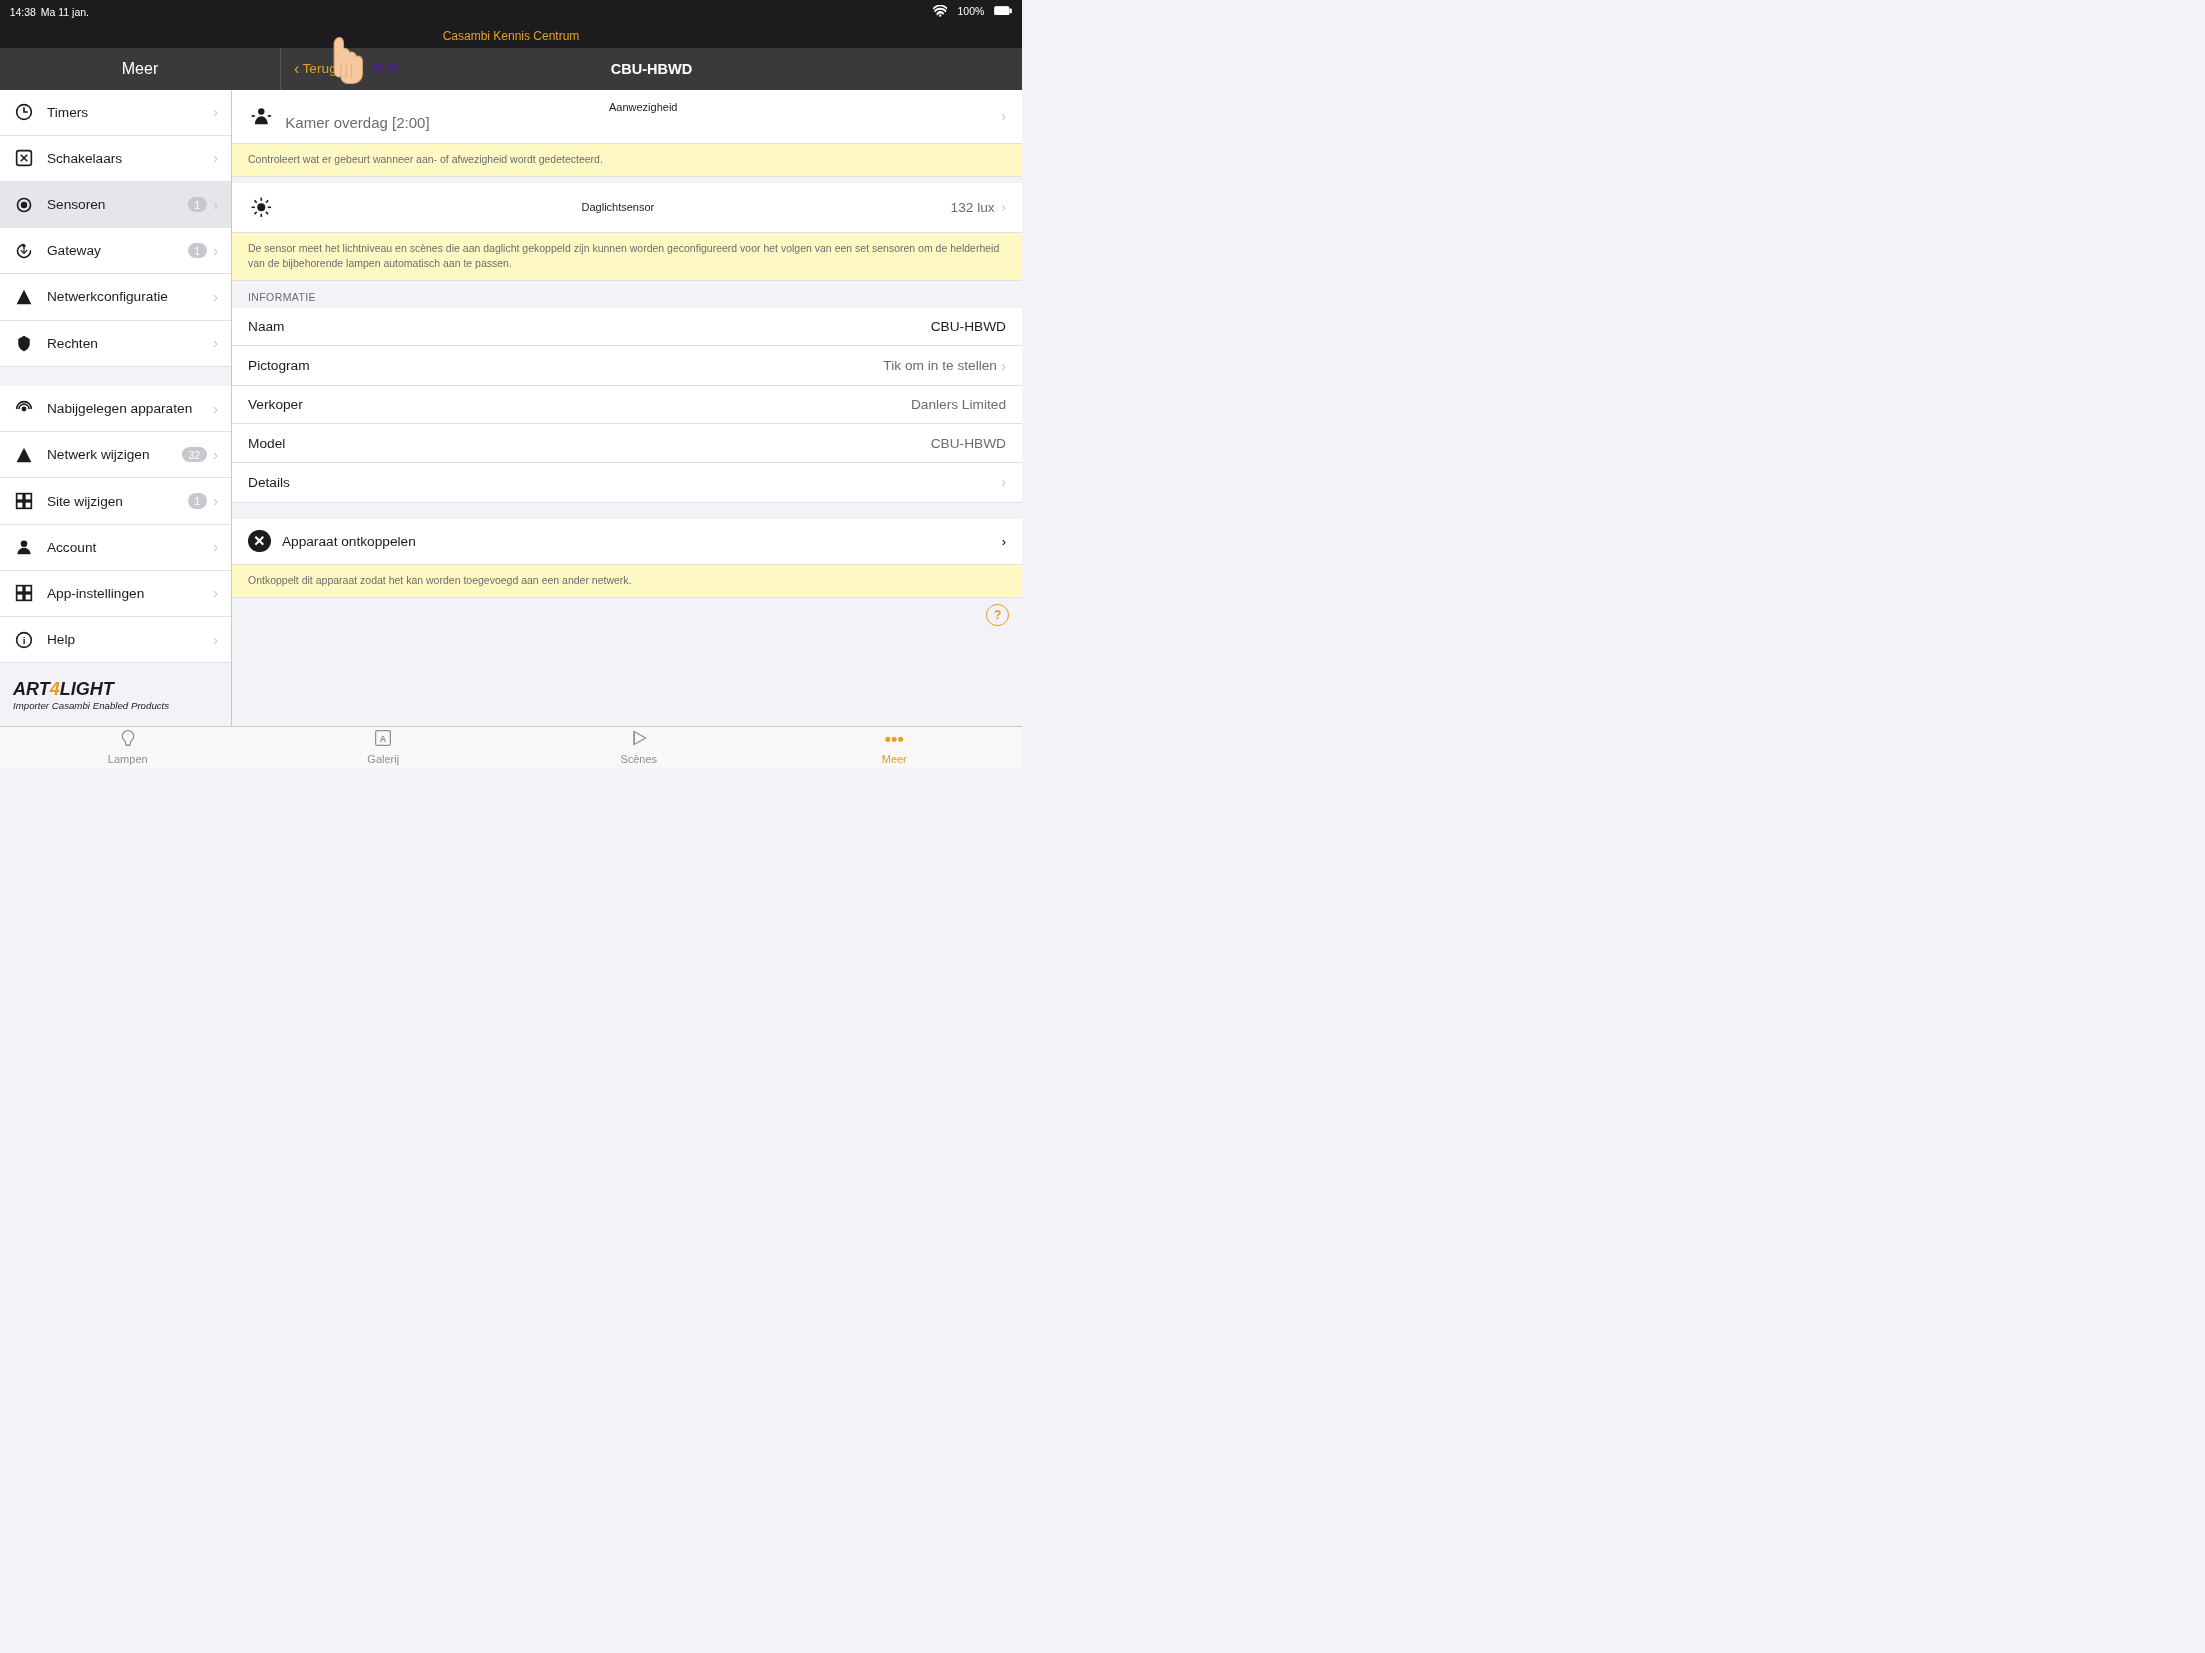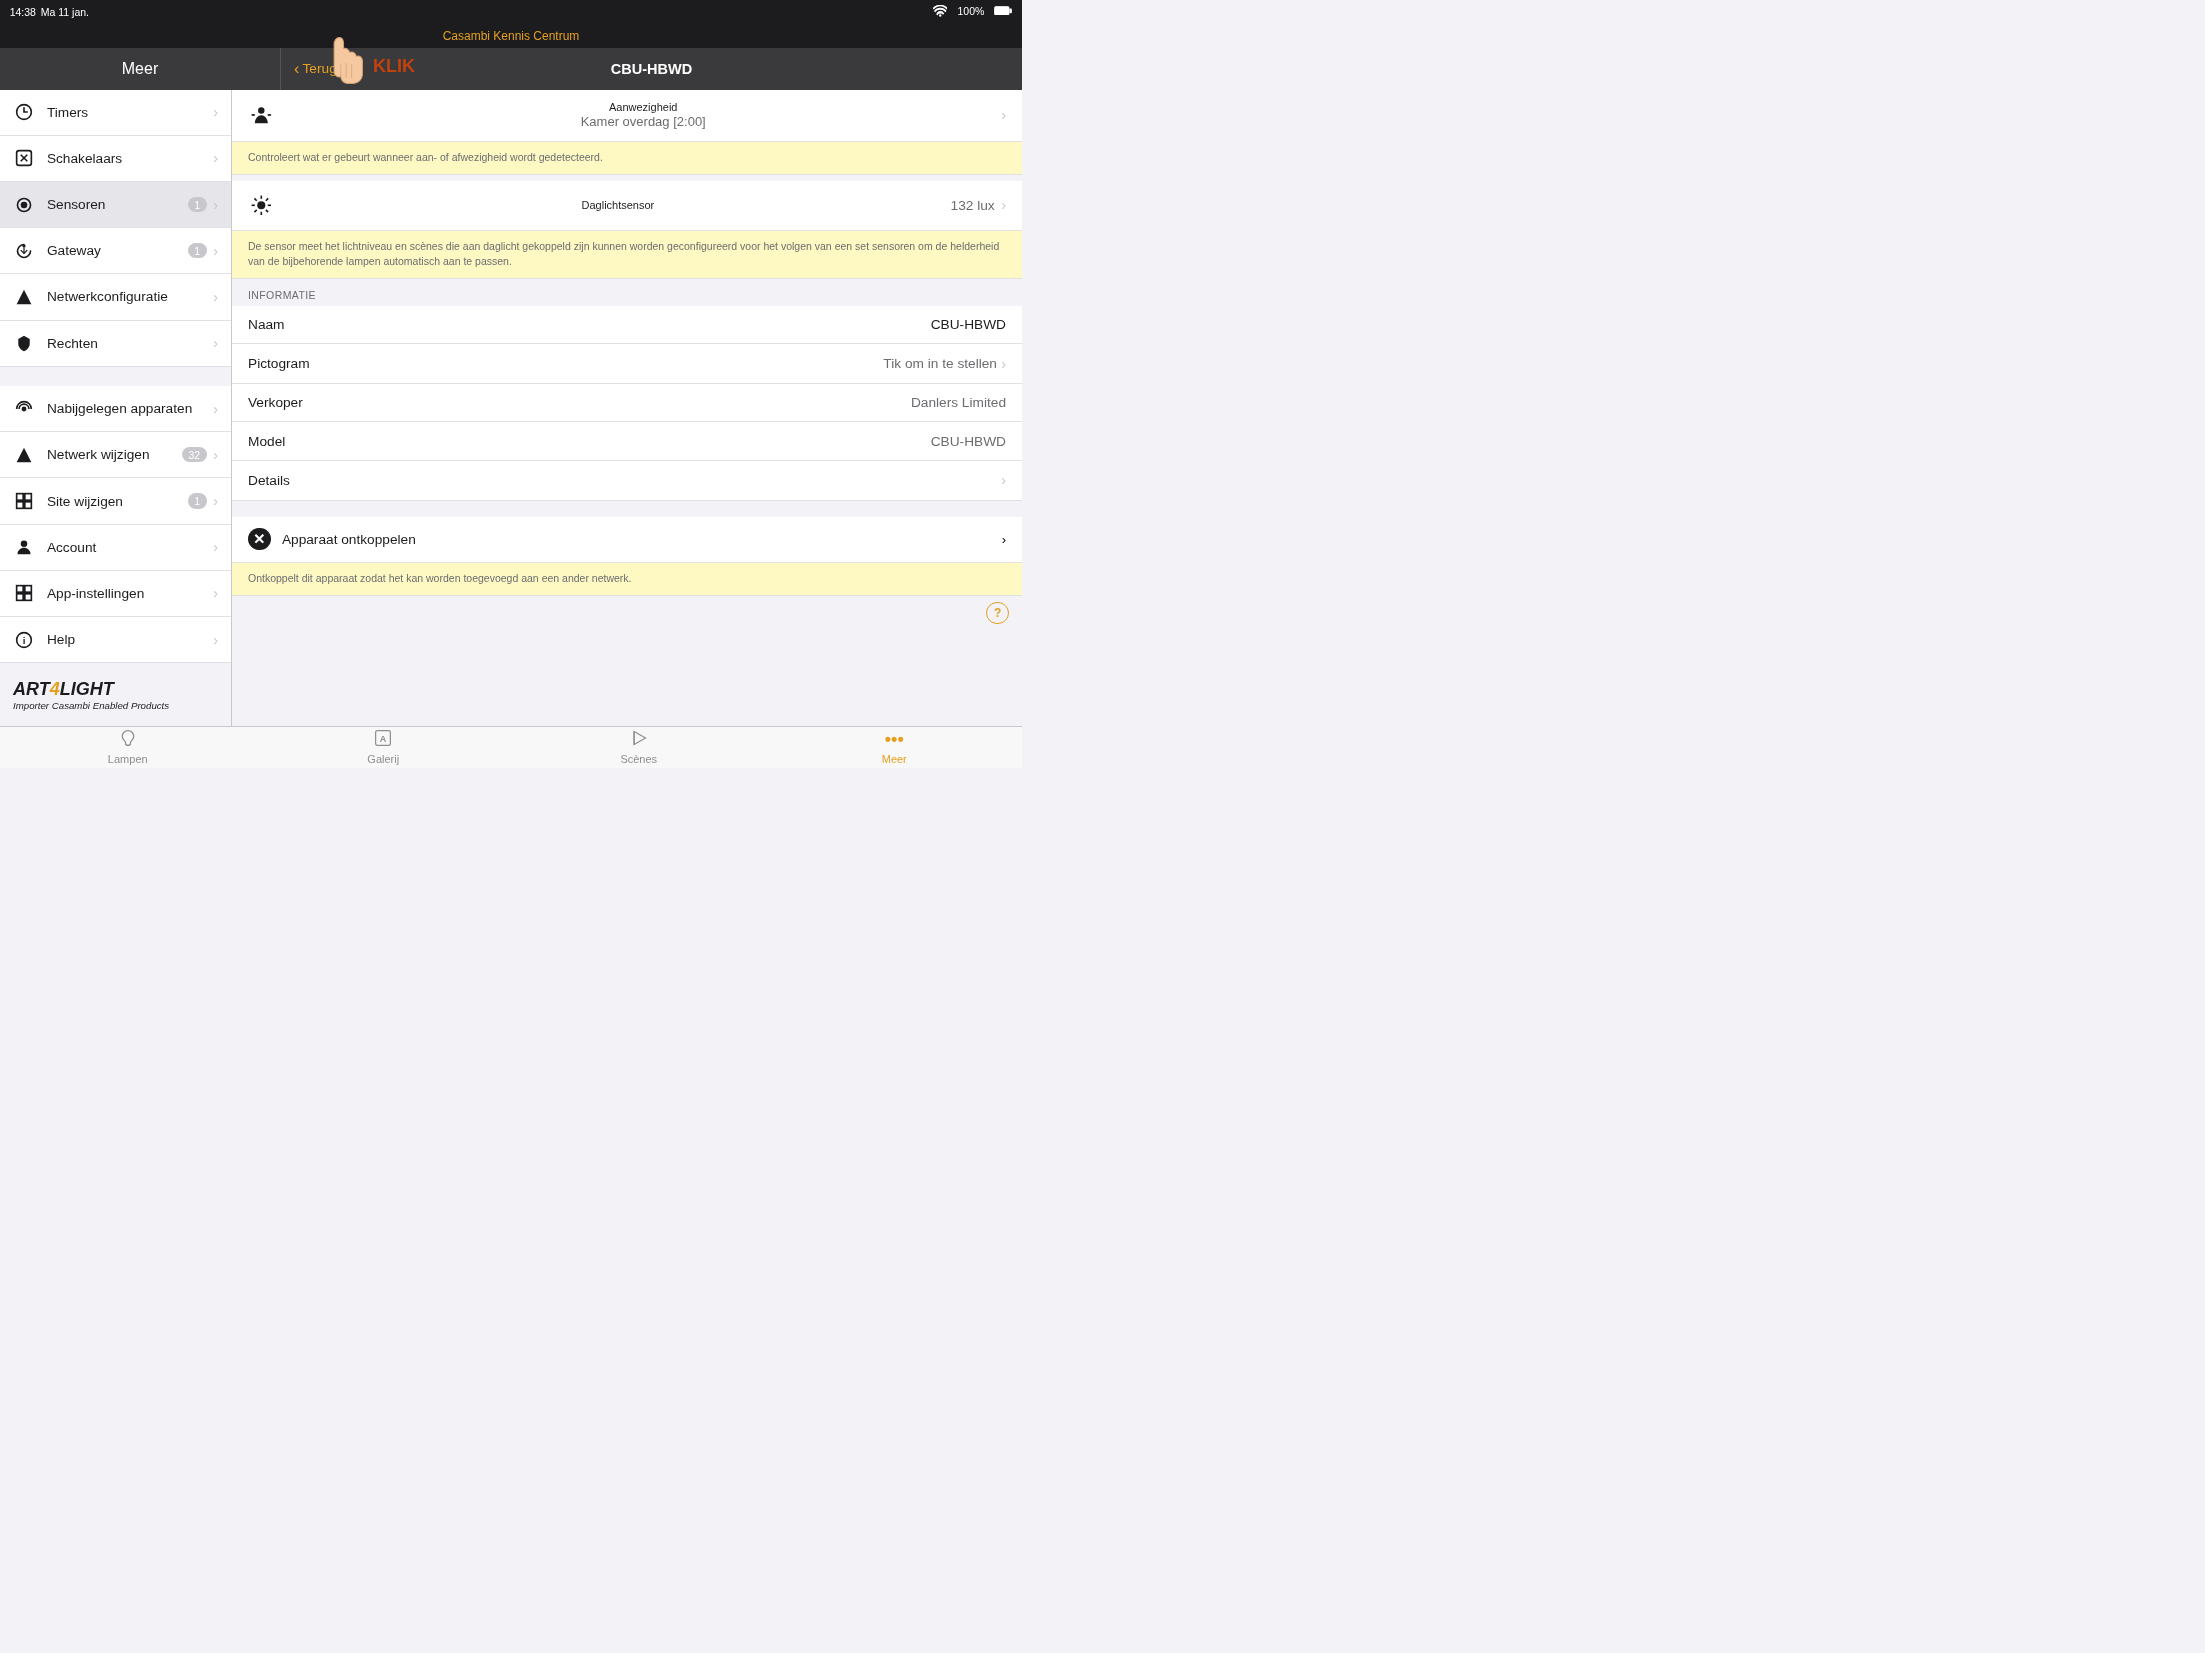--- a/index.html
+++ b/index.html
@@ -76,24 +76,24 @@
       left: 50%;
       transform: translateX(-50%);
       color: white;
       font-size: 14.5px;
       font-weight: 600;
     }
 
     
     .klik-label {
       position: absolute;
-      top: 56px;
+      top: 62px;
       left: 373px;
-      color: #c2410c;
-      font-size: 18px;
+      color: #4c1d95;
+      font-size: 11px;
       font-weight: 700;
       z-index: 10;
     }
 
     
     .main-layout {
       display: flex;
       height: calc(768px - 24px - 24px - 42px - 42px);
     }
 
@@ -184,24 +184,23 @@
     .content-row .row-main {
       flex: 1;
     }
     .content-row .row-title {
       font-size: 11px;
       color: #1c1c1e;
       font-weight: 500;
       text-align: center;
     }
     .content-row .row-subtitle {
-      font-size: 13px;
+      font-size: 15px;
       color: #6c6c70;
       margin-top: 1.6px;
-      text-align: center;
     }
     .content-row .row-value {
       font-size: 13.7px;
       color: #6c6c70;
       margin-right: 6.5px;
     }
     .content-row .chevron-right {
       color: #c7c7cc;
       font-size: 14.5px;
     }

